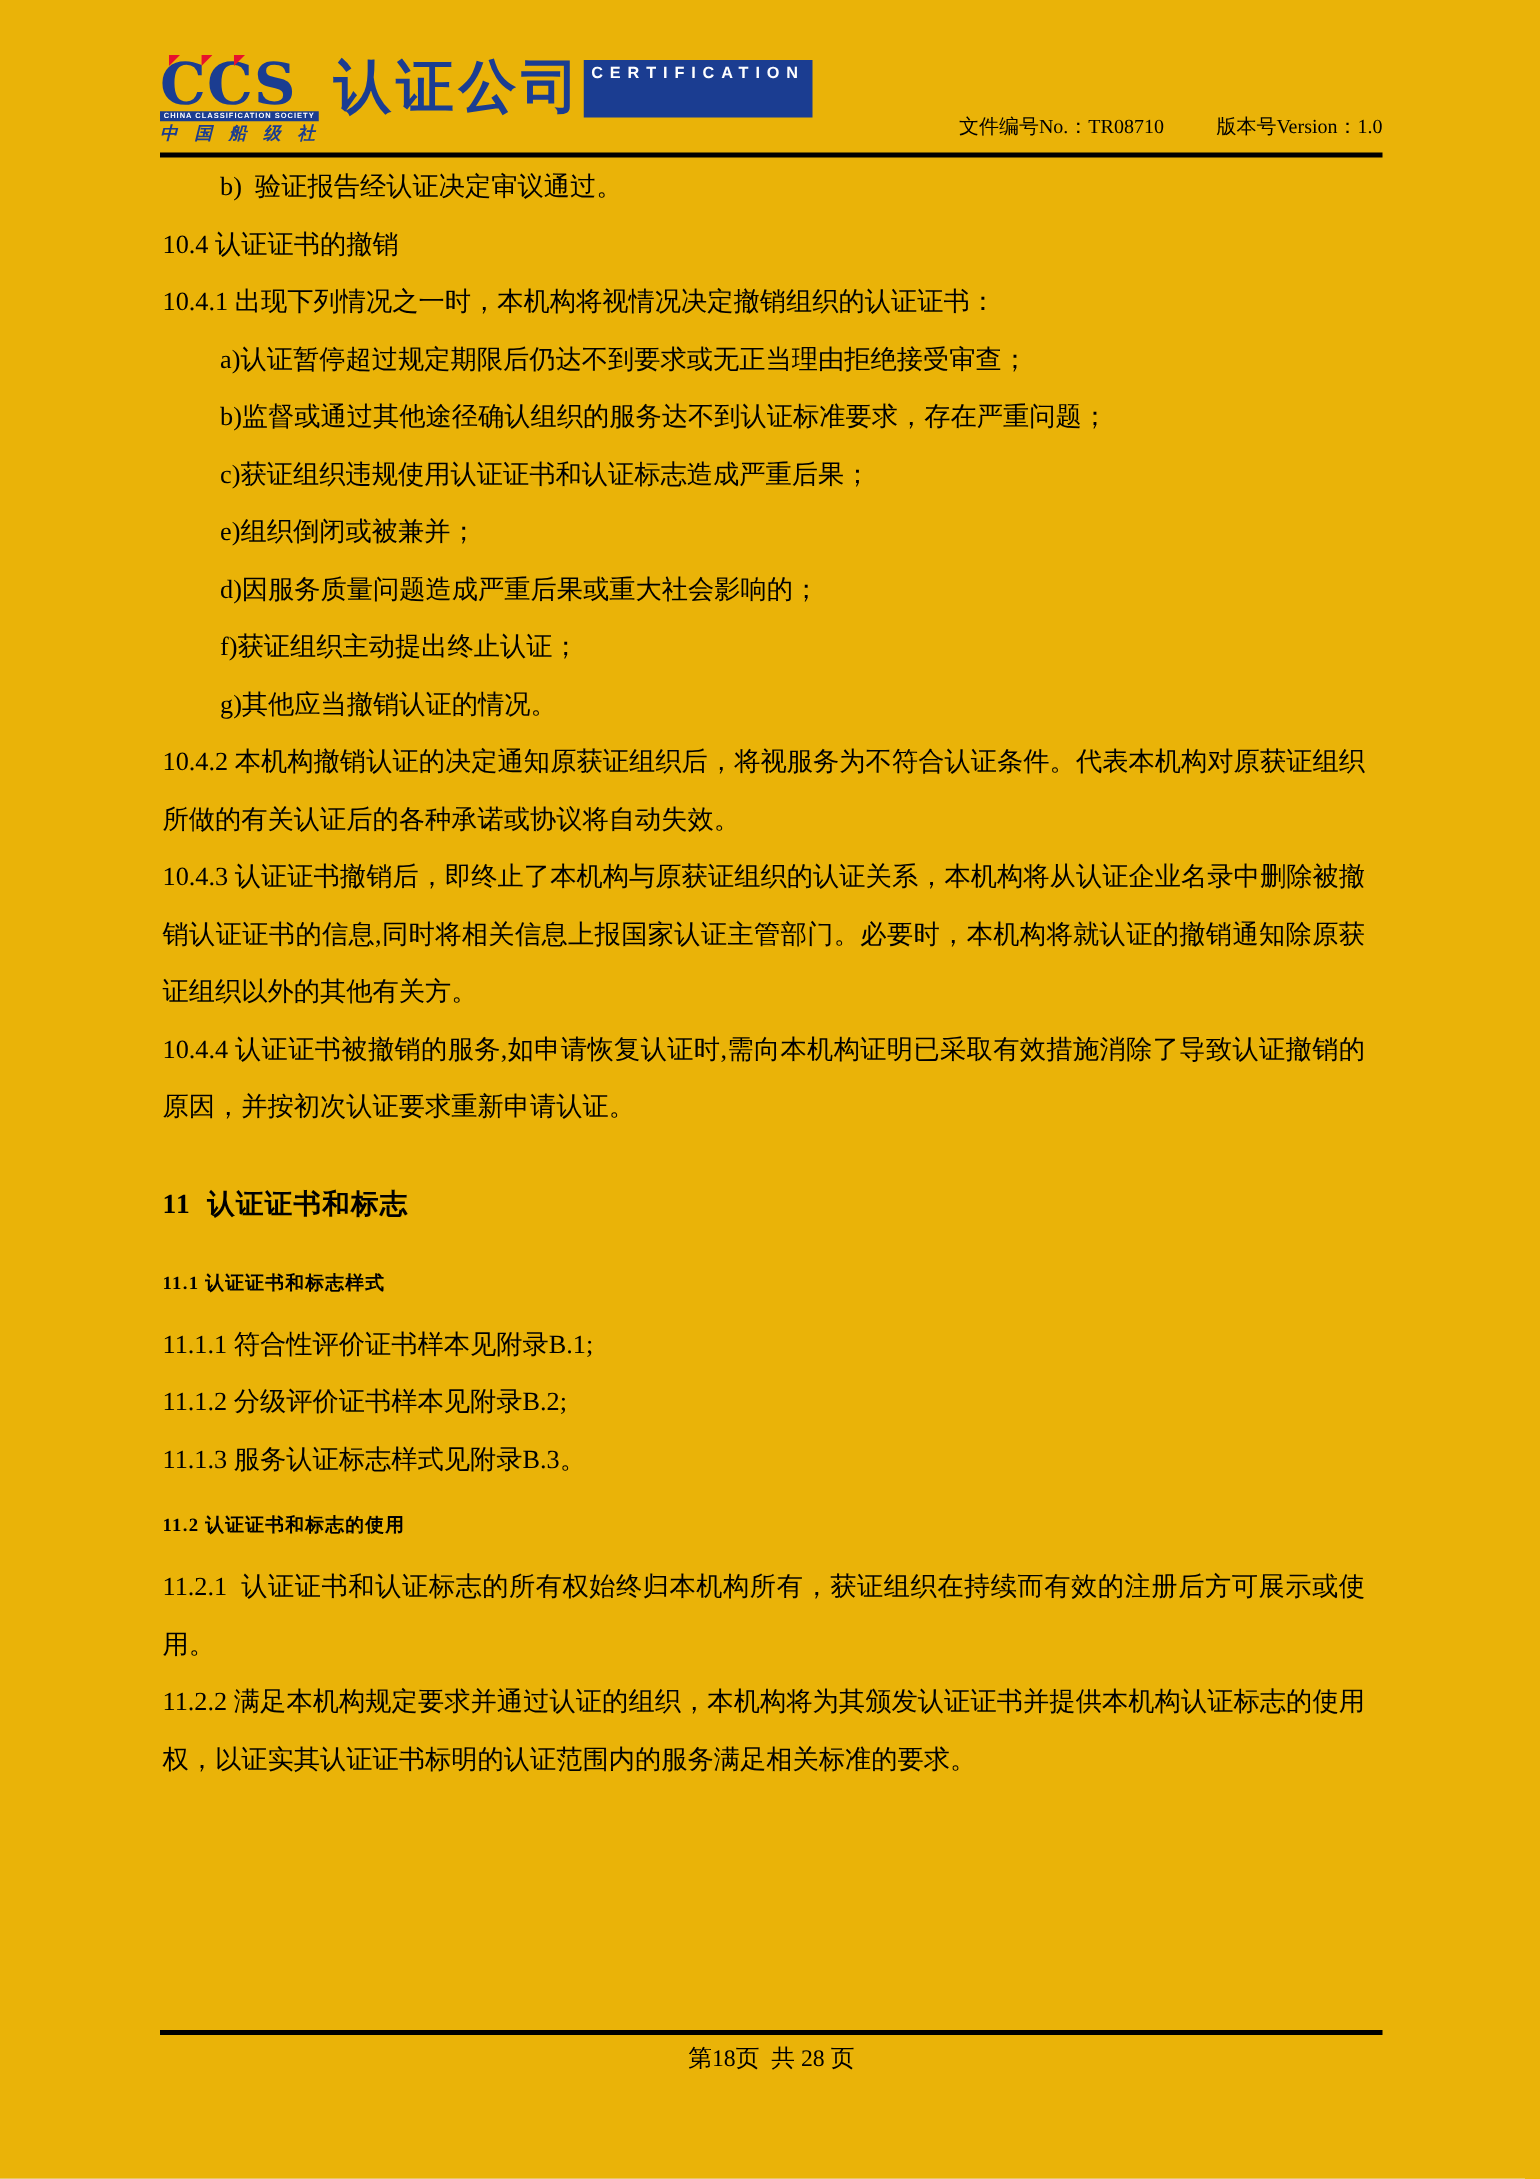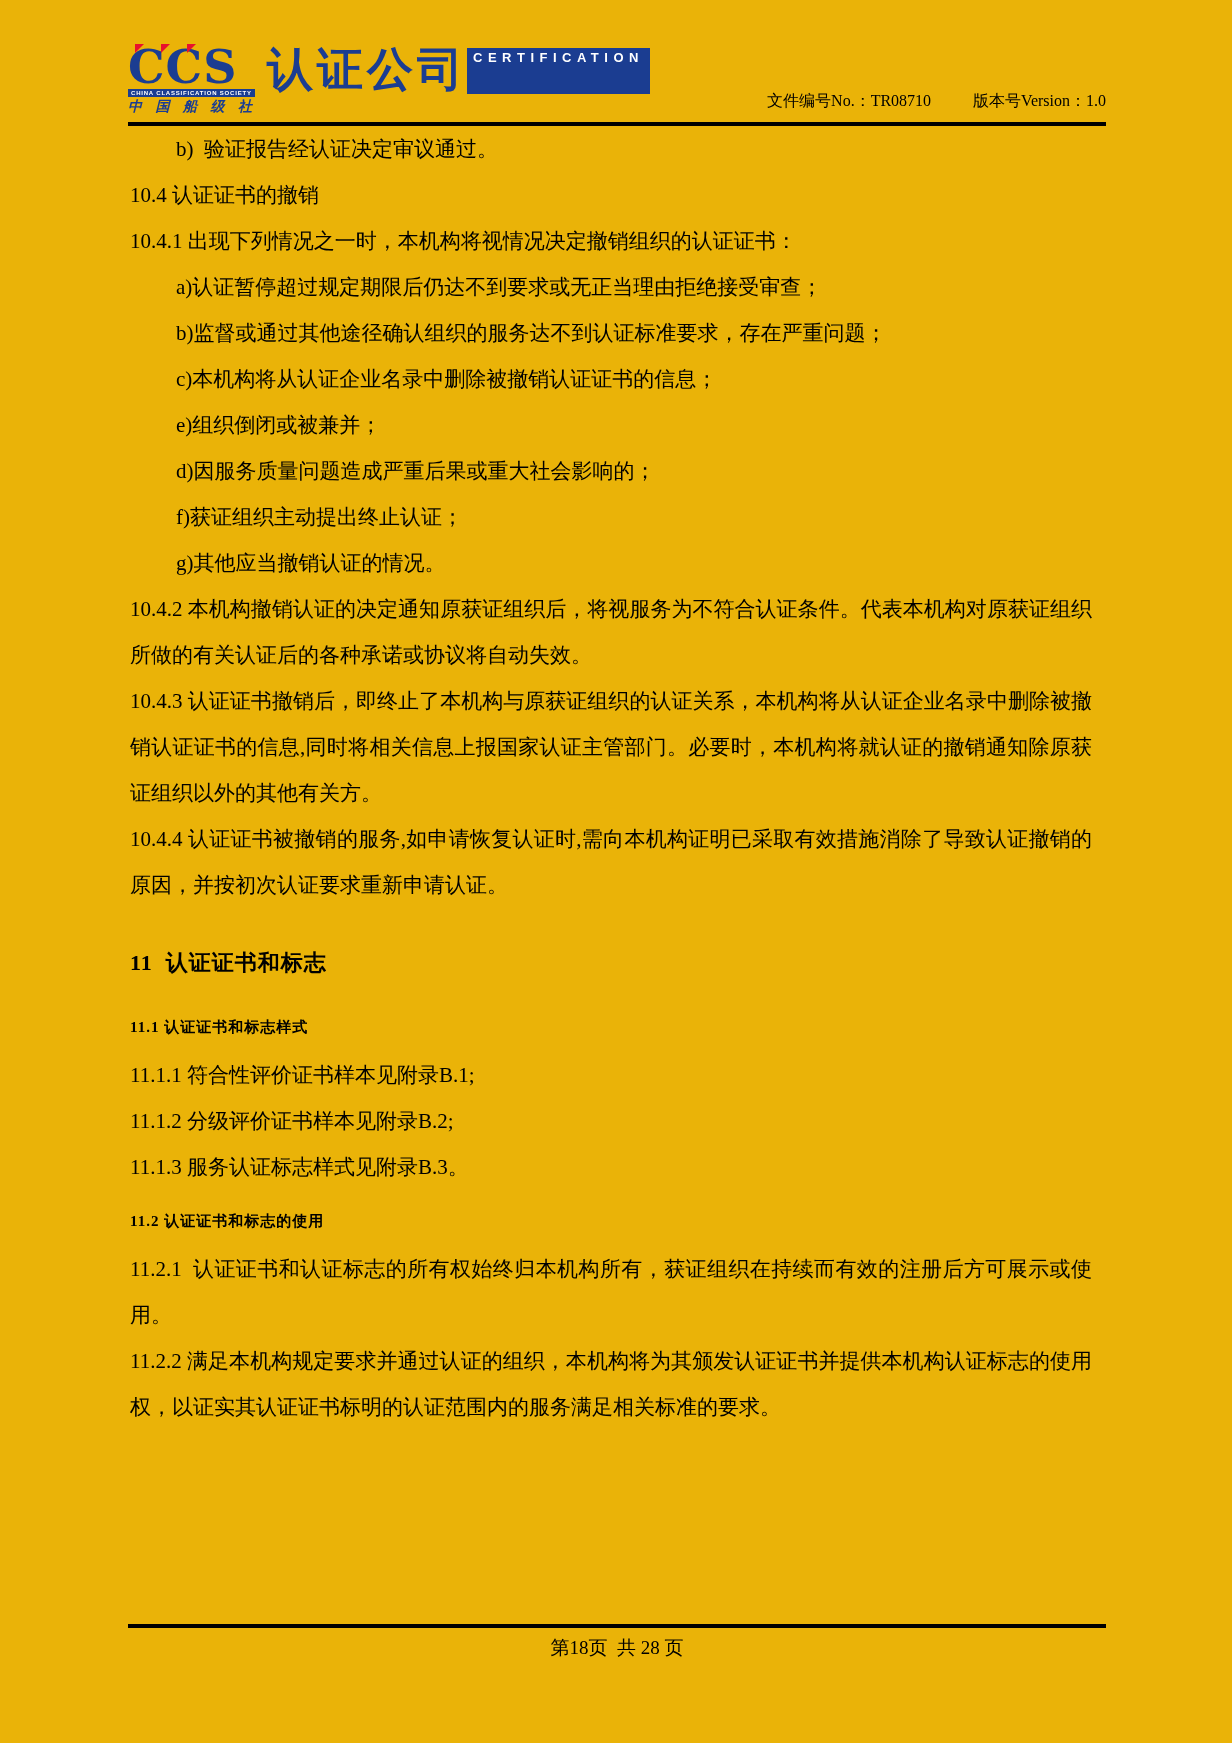--- a/index.html
+++ b/index.html
@@ -87,21 +87,21 @@
       <span>文件编号No.：TR08710</span><span class="gap"></span><span>版本号Version：1.0</span>
     </div>
   </div>
 
   <div class="doc-body">
       <div class="line item1">b)  验证报告经认证决定审议通过。</div>
       <div class="line plain">10.4 认证证书的撤销</div>
       <div class="line plain">10.4.1 出现下列情况之一时，本机构将视情况决定撤销组织的认证证书：</div>
       <div class="line item">a)认证暂停超过规定期限后仍达不到要求或无正当理由拒绝接受审查；</div>
       <div class="line item">b)监督或通过其他途径确认组织的服务达不到认证标准要求，存在严重问题；</div>
-      <div class="line item">c)本机构将从认证企业名录中删除被撤销认证证书的信息；</div>
+      <div class="line item">c)获证组织违规使用认证证书和认证标志造成严重后果；</div>
       <div class="line item">e)组织倒闭或被兼并；</div>
       <div class="line item">d)因服务质量问题造成严重后果或重大社会影响的；</div>
       <div class="line item">f)获证组织主动提出终止认证；</div>
       <div class="line item">g)其他应当撤销认证的情况。</div>
       <div class="line plain">10.4.2 本机构撤销认证的决定通知原获证组织后，将视服务为不符合认证条件。代表本机构对原获证组织所做的有关认证后的各种承诺或协议将自动失效。</div>
       <div class="line plain">10.4.3 认证证书撤销后，即终止了本机构与原获证组织的认证关系，本机构将从认证企业名录中删除被撤销认证证书的信息,同时将相关信息上报国家认证主管部门。必要时，本机构将就认证的撤销通知除原获证组织以外的其他有关方。</div>
       <div class="line plain">10.4.4 认证证书被撤销的服务,如申请恢复认证时,需向本机构证明已采取有效措施消除了导致认证撤销的原因，并按初次认证要求重新申请认证。</div>
       <div class="line h1">11  认证证书和标志</div>
       <div class="line h2">11.1 认证证书和标志样式</div>
       <div class="line plain">11.1.1 符合性评价证书样本见附录B.1;</div>

